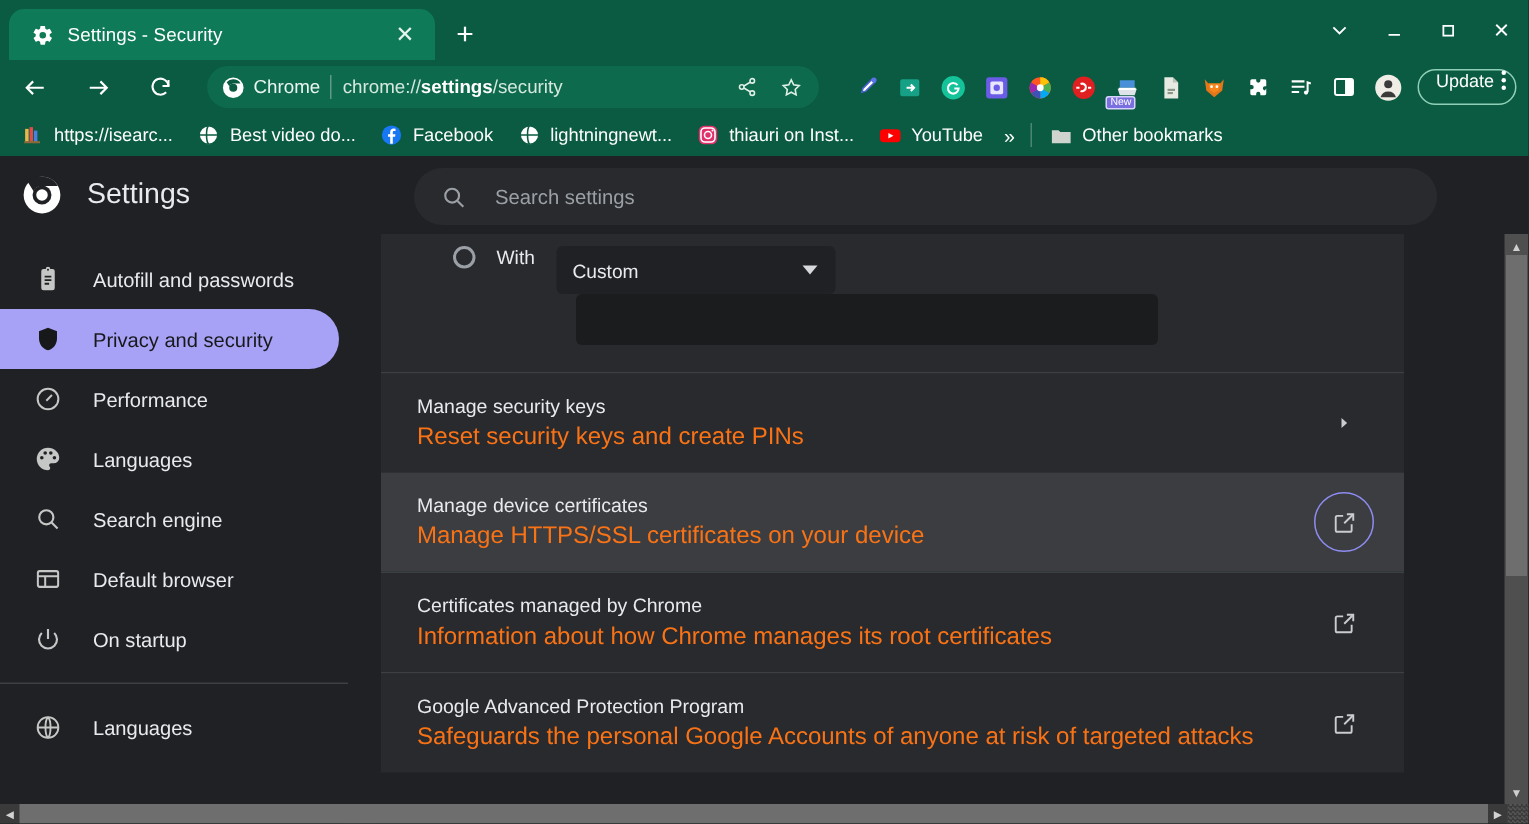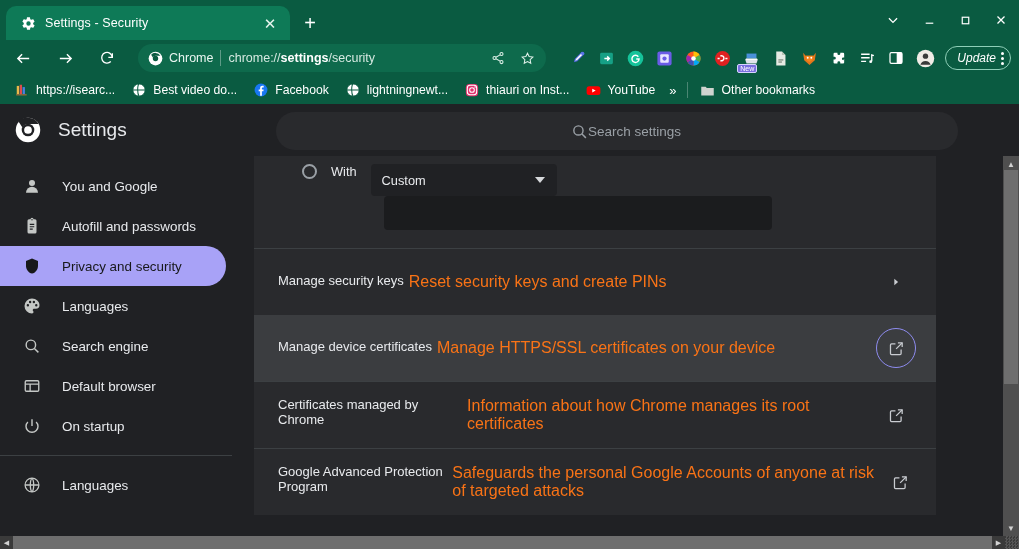--- a/index.html
+++ b/index.html
@@ -72,22 +72,22 @@
   .omni-url { flex:1; color:#d5e9e1; font-size:12.5px; white-space:nowrap; overflow:hidden; min-width:0; }
   .omni-url b { color:#ffffff; font-weight:600; }
   .omni-act { width:22px; height:22px; flex:none; display:flex; align-items:center; justify-content:center; color:#dff0e9;}
   .extbar { display:flex; align-items:center; gap: 3px; flex:none; }
   .extbtn {
     width: 26px; height: 26px; display:flex; align-items:center; justify-content:center;
     position: relative;
   }
   .update-pill {
     height: 24px; border: 1px solid #8fcfb8; border-radius: 13px;
-    display:flex; align-items:center; gap: 5px; padding: 0 6px 0 11px;
-    margin-left: 4px; flex:none;font-style:italic;
+    display:flex; gap: 5px; padding: 0 6px 0 11px;
+    margin-left: 4px; flex:none;
   }
   .update-pill span { color:#ffffff; font-size:12px; }
   .kebab { display:flex; flex-direction:column; gap:2px; align-items:center; }
   .kebab i { width:3px; height:3px; border-radius:50%; background:#ffffff; display:block; }
 
   
   .bookmarks {
     height: 28px; background:#0a5b41; display:flex; align-items:center;
     padding: 0 6px; gap: 0; position: relative;
   }
@@ -105,21 +105,21 @@
 
   .settings-header {
     height: 52px; background:#202124; display:flex; align-items:center;
     padding-left: 14px; position: relative;
   }
   .chrome-logo { width:28px; height:28px; flex:none; }
   .settings-title { color:#e8eaed; font-size:19px; margin-left:16px; font-weight:400; }
   .searchbox {
     position:absolute; left:276px; top: 8px; width: 682px; height: 38px;
     background:#292a2d; border-radius: 19px; display:flex; align-items:center;
-    padding-left: 18px; gap: 0; justify-content: center;
+    padding-left: 18px; gap: 19px;
   }
   .search-ph { color:#9aa0a6; font-size:13.5px; }
 
   .body-row { position:absolute; left:0; top:52px; width:1019px; height:393px; display:flex; }
 
   
   .sidebar { width: 232px; background:#202124; padding-top: 10px; position:relative; }
   .nav-item {
     height: 40px; display:flex; align-items:center; gap: 20px;
     padding-left: 22px; color:#e8eaed; font-size:13.4px;
@@ -152,21 +152,21 @@
   .select .caret { width:0;height:0;border-left:5px solid transparent;border-right:5px solid transparent;border-top:6px solid #d6d8db; }
   .textbox { position:absolute; left:130px; top:40px; width:388px; height:34px; background:#1b1c1e; border-radius:4px; }
 
   .divider { height:1px; background:#3c4043; }
 
   .setting-row {
     height: 66px; display:flex; align-items:center; justify-content:space-between;
     padding: 0 20px 0 24px; background:#292a2d;
   }
   .setting-row.hovered { background:#3b3d40; }
-  .srow-text { display:flex; flex-direction:row; gap:5px; }
+  .srow-text { display:flex; flex-direction:column; gap:5px; }
   .srow-title { color:#e8eaed; font-size:13px; }
   .srow-sub { color:#f97316; font-size:16px; }
   .srow-act { width:40px; height:40px; display:flex; align-items:center; justify-content:center; color:#c9ccd1; border-radius:50%; }
   .srow-act.focused { border:1px solid #8e8cf0; }
 
   
   .rsb { position:absolute; right:0; top:0; width:16px; height:393px; background:#4f4f4f; }
   .rsb-thumb { position:absolute; left:1px; top:14px; width:14px; height:214px; background:#6e6e6e; }
 
   
@@ -466,41 +466,41 @@
         <span class="search-ph">Search settings</span>
       </div>
     </div>
 
     <div class="body-row">
 
       <div class="sidebar">
         <div class="nav-item">
           <span class="nav-ico">
             <svg width="18" height="18" viewBox="0 0 24 24" fill="currentColor">
-                <circle cx="12" cy="8" r="4"></circle>
-                <path d="M4 21a8 8 0 0 1 16 0z"></path>
-              </svg>
-          </span>
-          <span>You and Google</span>
-        </div>
-        <div class="nav-item">
-          <span class="nav-ico">
-            <svg width="18" height="18" viewBox="0 0 24 24" fill="currentColor">
                 <path d="M16 3h-2a2 2 0 0 0-4 0H8a2 2 0 0 0-2 2v15a2 2 0 0 0 2 2h8a2 2 0 0 0 2-2V5a2 2 0 0 0-2-2zm-4-.2a.9.9 0 1 1-.9.9.9.9 0 0 1 .9-.9zM9 9h6v1.6H9zm0 3.2h6v1.6H9zm0 3.2h4v1.6H9z"></path>
               </svg>
           </span>
           <span>Autofill and passwords</span>
         </div>
         <div class="nav-item selected">
           <span class="nav-ico">
             <svg width="18" height="18" viewBox="0 0 24 24" fill="currentColor">
                 <path d="M12 2l8 3.2v6.3c0 5-3.4 9.6-8 10.5-4.6-.9-8-5.5-8-10.5V5.2z"></path>
               </svg>
           </span>
           <span>Privacy and security</span>
+        </div>
+        <div class="nav-item">
+          <span class="nav-ico">
+            <svg width="18" height="18" viewBox="0 0 24 24" fill="none" stroke="currentColor" stroke-width="1.8">
+                <circle cx="12" cy="12" r="9.2"></circle>
+                <path d="M15.5 8.5L10.5 13.5"></path>
+              </svg>
+          </span>
+          <span>Performance</span>
         </div>
         <div class="nav-item">
           <span class="nav-ico">
             <svg width="18" height="18" viewBox="0 0 24 24" fill="currentColor">
                 <path d="M12 2a10 10 0 0 0 0 20c1.3 0 2-.9 2-1.9 0-.5-.2-.9-.5-1.3-.3-.4-.5-.8-.5-1.2 0-1 .8-1.8 1.8-1.8H17a5 5 0 0 0 5-5c0-4.8-4.5-8.8-10-8.8zM6.5 12.5a1.6 1.6 0 1 1 1.6-1.6 1.6 1.6 0 0 1-1.6 1.6zm3-4.2a1.6 1.6 0 1 1 1.6-1.6 1.6 1.6 0 0 1-1.6 1.6zm5 0a1.6 1.6 0 1 1 1.6-1.6 1.6 1.6 0 0 1-1.6 1.6zm3.2 4.2a1.6 1.6 0 1 1 1.6-1.6 1.6 1.6 0 0 1-1.6 1.6z"></path>
               </svg>
           </span>
           <span>Languages</span>
         </div>
         <div class="nav-item">

